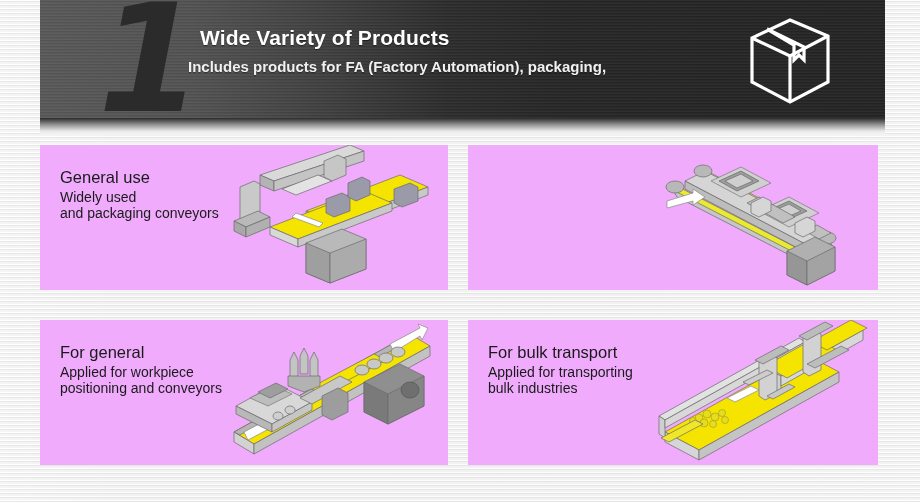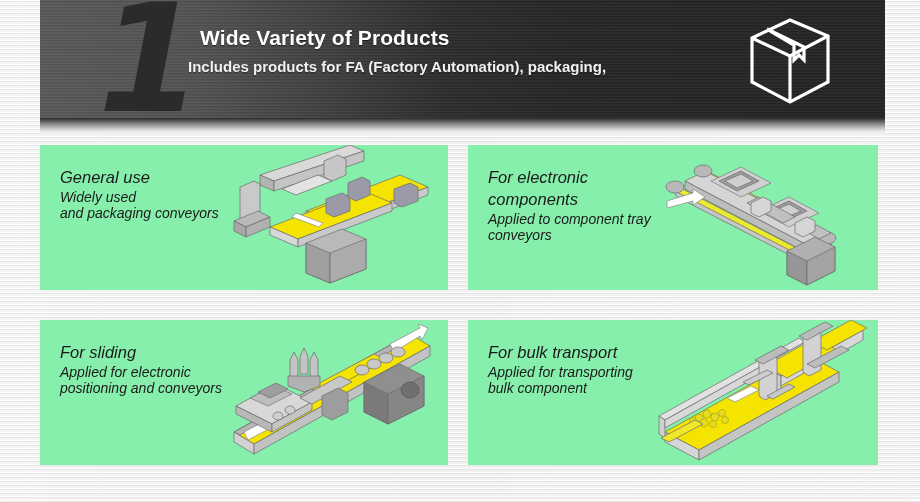--- a/index.html
+++ b/index.html
@@ -98,23 +98,22 @@
     position: absolute;
     right: 52px;
     top: 16px;
     width: 86px;
     height: 90px;
   }
 
   
   .card {
     position: absolute;
-    background: #86efac;
+    background: #f0abfc;
     overflow: hidden;
-    font-style: italic;
   }
   #card-0 { left: 40px;  top: 145px; width: 408px; height: 145px; }
   #card-1 { left: 468px; top: 145px; width: 410px; height: 145px; }
   #card-2 { left: 40px;  top: 320px; width: 408px; height: 145px; }
   #card-3 { left: 468px; top: 320px; width: 410px; height: 145px; }
 
   .card-text {
     position: absolute;
     left: 20px;
     top: 22px;
@@ -203,26 +202,20 @@
       <polygon points="92,98 116,108 116,138 92,128" fill="#9f9f9f"></polygon>
       <polygon points="116,108 152,94 152,124 116,138" fill="#ababab"></polygon>
 
       <polygon points="68,44 104,30 118,36 82,50" fill="#e3e3e3"></polygon>
       <polygon points="110,16 124,10 132,14 132,30 118,36 110,32" fill="#c6c6c6"></polygon>
     </g>
   </svg>
 </div>
 
 <div class="card" id="card-1">
-  <div class="card-text">
-    <div class="card-title">For electronic</div>
-    <div class="card-title">components</div>
-    <div class="card-desc-line">Applied to component tray</div>
-    <div class="card-desc-line">conveyors</div>
-  </div>
   <svg class="card-art" viewBox="0 0 215 145">
     <g stroke="#6a6a6a" stroke-width="0.7">
 
       <polygon points="44,26 172,92 178,102 50,36" fill="#c6c6c6"></polygon>
       <polygon points="44,22 172,88 172,94 44,28" fill="#eaea2e"></polygon>
 
       <polygon points="16,42 144,108 150,118 22,52" fill="#c6c6c6"></polygon>
       <polygon points="16,38 144,104 144,110 16,44" fill="#eaea2e"></polygon>
 
       <polygon points="30,36 50,26 176,92 156,102" fill="#d5d5d5"></polygon>
@@ -251,22 +244,22 @@
       <polygon points="150,86 162,80 176,88 164,94" fill="#c0c0c0"></polygon>
 
       <polygon points="96,58 108,52 116,56 116,66 104,72 96,68" fill="#d6d6d6"></polygon>
       <polygon points="140,78 152,72 160,76 160,86 148,92 140,88" fill="#d6d6d6"></polygon>
     </g>
   </svg>
 </div>
 
 <div class="card" id="card-2">
   <div class="card-text">
-    <div class="card-title">For sliding</div>
-    <div class="card-desc-line">Applied for electronic</div>
+    <div class="card-title">For general</div>
+    <div class="card-desc-line">Applied for workpiece</div>
     <div class="card-desc-line">positioning and conveyors</div>
   </div>
   <svg class="card-art" viewBox="0 0 230 145">
     <g stroke="#6a6a6a" stroke-width="0.7">
 
       <polygon points="20,112 196,14 216,26 40,124" fill="#f5e400"></polygon>
       <polygon points="20,112 40,124 40,134 20,122" fill="#d2d2d2"></polygon>
       <polygon points="40,124 216,26 216,36 40,134" fill="#c2c2c2"></polygon>
 
       <polygon points="20,112 196,14 202,17 26,115" fill="#b5b5b5"></polygon>
@@ -303,21 +296,21 @@
       <ellipse cx="64" cy="96" rx="5" ry="4" fill="#cfcfcf"></ellipse>
       <ellipse cx="76" cy="90" rx="5" ry="4" fill="#cfcfcf"></ellipse>
     </g>
   </svg>
 </div>
 
 <div class="card" id="card-3">
   <div class="card-text">
     <div class="card-title">For bulk transport</div>
     <div class="card-desc-line">Applied for transporting</div>
-    <div class="card-desc-line">bulk component</div>
+    <div class="card-desc-line">bulk industries</div>
   </div>
   <svg class="card-art" viewBox="0 0 215 145">
     <g stroke="#6a6a6a" stroke-width="0.7">
 
       <polygon points="10,112 150,34 184,52 44,130" fill="#f5e400"></polygon>
       <polygon points="10,112 44,130 44,140 10,122" fill="#d6d6d6"></polygon>
       <polygon points="44,130 184,52 184,62 44,140" fill="#c4c4c4"></polygon>
 
       <polygon points="4,96 144,18 150,22 10,100" fill="#e2e2e2"></polygon>
       <polygon points="4,96 10,100 10,118 4,114" fill="#cfcfcf"></polygon>

